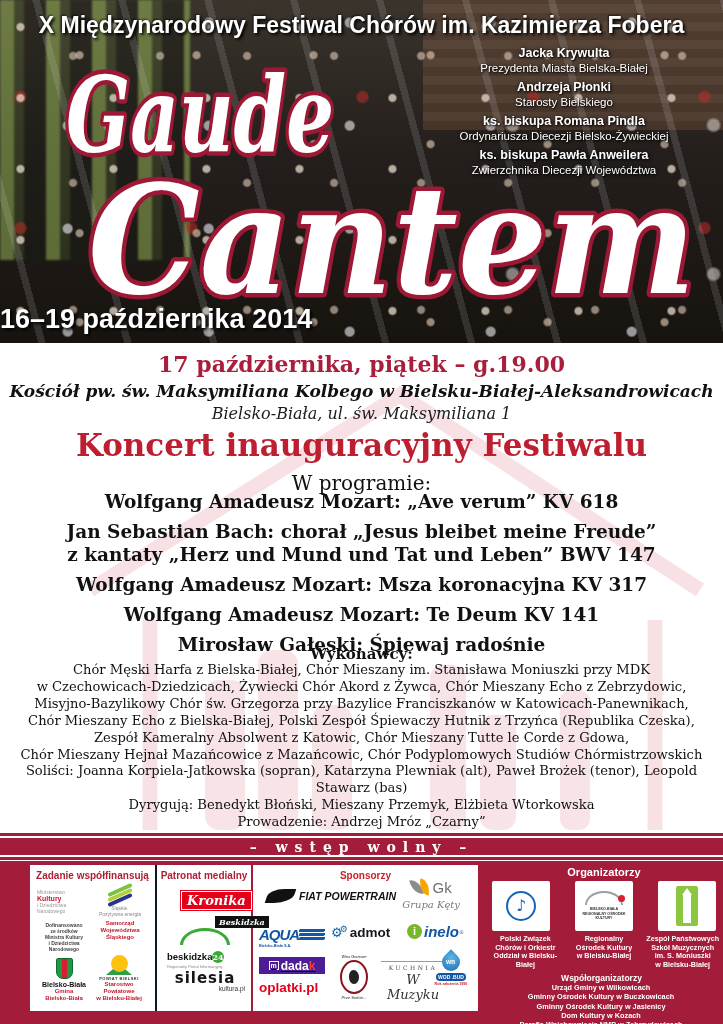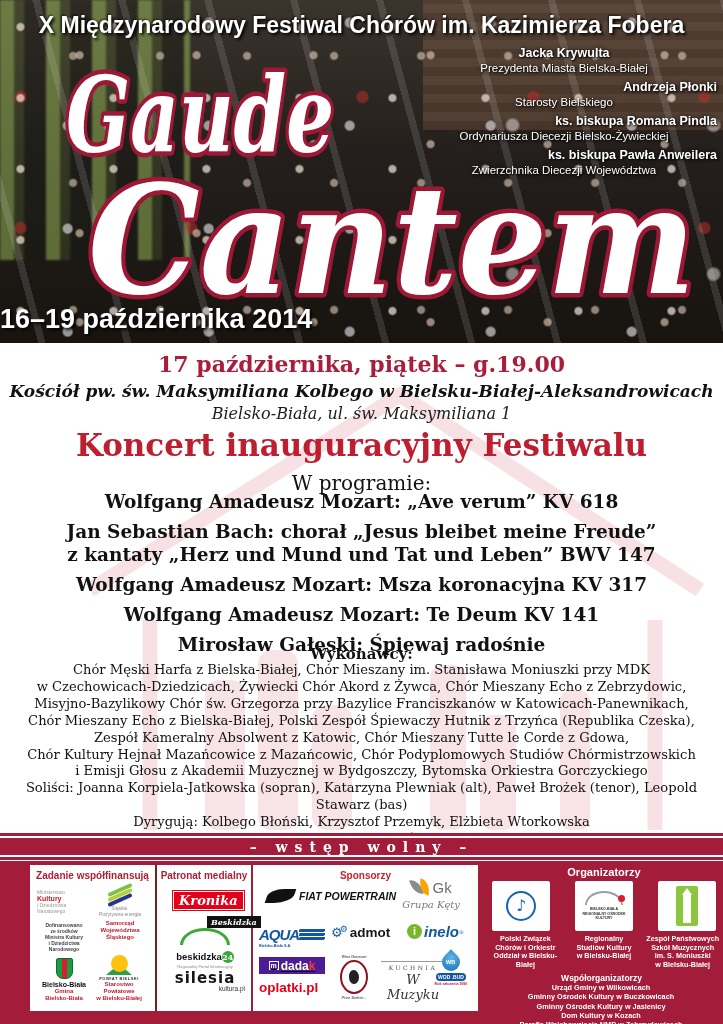--- a/index.html
+++ b/index.html
@@ -25,21 +25,21 @@
   .bg-sheets{position:absolute;inset:0;opacity:.5;
         background:repeating-linear-gradient(75deg,transparent 0 37px,rgba(226,228,235,.28) 37px 44px,transparent 44px 83px);}
   .hero-title{position:absolute;top:12px;left:0;width:100%;text-align:center;color:#fff;
         font-family:"Liberation Sans",sans-serif;font-weight:bold;font-size:23px;
         text-shadow:2px 2px 3px rgba(0,0,0,.95),-1px -1px 2px rgba(0,0,0,.6);}
   .patronage{position:absolute;top:46px;right:6px;width:306px;text-align:center;color:#fff;
         font-family:"Liberation Sans",sans-serif;font-size:11.5px;line-height:14.5px;
         text-shadow:1px 1px 2px rgba(0,0,0,.95),0 0 4px rgba(0,0,0,.7);}
   .patronage-heading{font-weight:bold;font-size:12.5px;margin-bottom:2px;}
   .patron-line.strong{font-weight:bold;font-size:12.5px;}
-  .patron-line.gap{margin-top:5px;text-align:right;}
+  .patron-line.gap{margin-top:5px;}
   .script-svg{position:absolute;left:0;top:0;width:723px;height:343px;overflow:visible;}
   .script-text{font-family:"DejaVu Serif",serif;font-style:italic;font-weight:bold;fill:#fff;
         stroke:#9c1834;stroke-width:9px;paint-order:stroke;stroke-linejoin:round;}
   .hero-dates{position:absolute;bottom:8px;left:0;width:100%;text-align:left;color:#fff;
         font-family:"Liberation Sans",sans-serif;font-weight:bold;font-size:27px;
         text-shadow:2px 2px 3px rgba(0,0,0,.9);}
   
   .wm-svg{position:absolute;left:0;top:360px;width:723px;height:470px;z-index:0;}
   
   .ct{position:absolute;left:0;width:723px;text-align:center;z-index:1;color:#111;}
@@ -57,21 +57,21 @@
   
   .band{position:absolute;top:833px;left:0;width:723px;height:27px;background:#a31c39;
         box-sizing:border-box;padding:3px 0;z-index:2;}
   .band-inner{border-top:2px solid #fff;border-bottom:2px solid #fff;height:17px;
         display:flex;align-items:center;justify-content:center;}
   .band-text{color:#fff;font-weight:bold;font-size:14px;letter-spacing:7px;font-family:"DejaVu Serif",serif;}
   
   .footer{position:absolute;top:861px;left:0;width:723px;height:163px;background:#a31c39;z-index:2;}
   .sponsor-box{position:absolute;left:30px;top:4px;width:448px;height:146px;background:#fff;display:flex;}
   .fcol{position:relative;box-sizing:border-box;}
-  .col-cofinance{width:127px;border-right:2px solid #7f1d1d;}
+  .col-cofinance{width:127px;border-right:2px solid #0f172a;}
   .col-media{width:96px;border-right:2px solid #a31c39;}
   .col-sponsors{flex:1;}
   .col-heading{position:absolute;top:5px;left:0;width:100%;text-align:center;
         font-family:"Liberation Sans",sans-serif;font-weight:bold;font-size:10px;color:#b01e34;}
   .col-sponsors .col-heading{color:#cc2028;}
   .tiny{font-family:"Liberation Sans",sans-serif;white-space:pre-line;}
   .red-cap{color:#c01a2e;font-weight:bold;font-size:6px;line-height:7px;}
   
   .ministry{position:absolute;left:7px;top:24px;width:54px;text-align:left;}
   .min-l1,.min-l3,.min-l4{font-size:5px;color:#999;line-height:6px;}
@@ -88,26 +88,26 @@
   .city{position:absolute;left:7px;top:93px;width:54px;text-align:center;}
   .crest{margin:0 auto;width:15px;height:19px;border-radius:2px 2px 7px 7px;
         background:linear-gradient(90deg,#1f9a43 0 34%,#d81f32 34% 66%,#1f9a43 66%);border:1px solid #0c6b2d;}
   .city-name{font-size:7px;font-weight:bold;color:#111;margin-top:2px;font-family:"Liberation Sans",sans-serif;}
   .county{position:absolute;right:6px;top:90px;width:60px;text-align:center;}
   .sun{margin:0 auto;width:17px;height:17px;border-radius:50%;background:#ffc20e;position:relative;}
   .mount{margin:-8px auto 0;width:0;height:0;border-left:13px solid transparent;
         border-right:13px solid transparent;border-bottom:11px solid #2e9e48;}
   .county-badge{font-size:4px;color:#333;letter-spacing:.5px;font-weight:bold;margin-top:1px;}
   
-  .kronika{position:absolute;left:16px;top:25px;width:80px;}
+  .kronika{position:absolute;left:24px;top:25px;width:80px;}
   .kron-red{display:inline-block;background:#e3001b;color:#fff;font-weight:bold;font-style:italic;
         font-size:13px;padding:1px 5px;border:1px solid #fff;outline:1px solid #e3001b;}
   .kron-black{display:inline-block;background:#111;color:#fff;font-weight:bold;font-style:italic;
         font-size:8px;padding:1px 4px;margin:-5px 0 0 34px;position:relative;}
-  .besk{position:absolute;left:10px;top:63px;width:76px;text-align:center;}
+  .besk{position:absolute;left:10px;top:63px;width:76px;}
   .besk-arc{margin:0 auto;width:44px;height:14px;border:3px solid #3aa935;border-bottom:none;
         border-radius:50% 50% 0 0/100% 100% 0 0;}
   .besk-name{font-size:9.5px;font-weight:bold;color:#111;font-family:"Liberation Sans",sans-serif;}
   .besk-24{display:inline-block;background:#3aa935;color:#fff;border-radius:50%;font-size:8px;
         width:12px;height:12px;line-height:12px;font-weight:bold;}
   .besk-cap{font-size:4px;color:#888;}
   .silk{position:absolute;left:8px;top:104px;width:80px;text-align:center;}
   .silk-name{font-size:15px;font-weight:bold;color:#161616;letter-spacing:1px;font-family:"DejaVu Sans",sans-serif;}
   .silk-suffix{font-size:6.5px;color:#333;text-align:right;margin-top:-2px;font-family:"Liberation Sans",sans-serif;}
   
@@ -249,24 +249,23 @@
     <div class="program-line">Mirosław Gałęski: Śpiewaj radośnie</div>
   </div>
 
 <div class="ct" id="perf-heading" style="position:absolute;">Wykonawcy:</div>
 <div class="ct" id="perf-list" style="position:absolute;">
     <div class="performer-line">Chór Męski Harfa z Bielska-Białej, Chór Mieszany im. Stanisława Moniuszki przy MDK</div>
     <div class="performer-line">w Czechowicach-Dziedzicach, Żywiecki Chór Akord z Żywca, Chór Mieszany Echo z Zebrzydowic,</div>
     <div class="performer-line">Misyjno-Bazylikowy Chór św. Grzegorza przy Bazylice Franciszkanów w Katowicach-Panewnikach,</div>
     <div class="performer-line">Chór Mieszany Echo z Bielska-Białej, Polski Zespół Śpiewaczy Hutnik z Trzyńca (Republika Czeska),</div>
     <div class="performer-line">Zespół Kameralny Absolwent z Katowic, Chór Mieszany Tutte le Corde z Gdowa,</div>
-    <div class="performer-line">Chór Kultury Hejnał Mazańcowice z Mazańcowic, Chór Podyplomowych Studiów Chórmistrzowskich</div>
-    <div class="performer-line">i Emisji Głosu z Akademii Muzycznej w Bydgoszczy, Bytomska Orkiestra Gorczyckiego</div>
+    <div class="performer-line">Chór Mieszany Hejnał Mazańcowice z Mazańcowic, Chór Podyplomowych Studiów Chórmistrzowskich</div>
     <div class="performer-line">Soliści: Joanna Korpiela-Jatkowska (sopran), Katarzyna Plewniak (alt), Paweł Brożek (tenor), Leopold Stawarz (bas)</div>
-    <div class="performer-line">Dyrygują: Kolbego Błoński, Krzysztof Przemyk, Elżbieta Wtorkowska</div>
+    <div class="performer-line">Dyrygują: Benedykt Błoński, Mieszany Przemyk, Elżbieta Wtorkowska</div>
     <div class="performer-line">Prowadzenie: Andrzej Mróz „Czarny”</div>
   </div>
 
 <div class="band">
   <div class="band-inner">
     <span class="band-text">– wstęp wolny –</span>
   </div>
 </div>
 
 <div class="footer">
@@ -401,21 +400,21 @@
       <div class="school-logo">
           <div class="tower"></div>
         </div>
     </div>
   </div>
   <div class="org-captions">
       <div class="">Polski Związek
 Chórów i Orkiestr
 Oddział w Bielsku-Białej</div>
       <div class="">Regionalny
-Studiów Kultury
+Ośrodek Kultury
 w Bielsku-Białej</div>
       <div class="">Zespół Państwowych
 Szkół Muzycznych
 im. S. Moniuszki
 w Bielsku-Białej</div>
     </div>
 
   <div class="coorg-heading">Współorganizatorzy</div>
   <div class="coorg-list">
       <div class="">Urząd Gminy w Wilkowicach</div>

